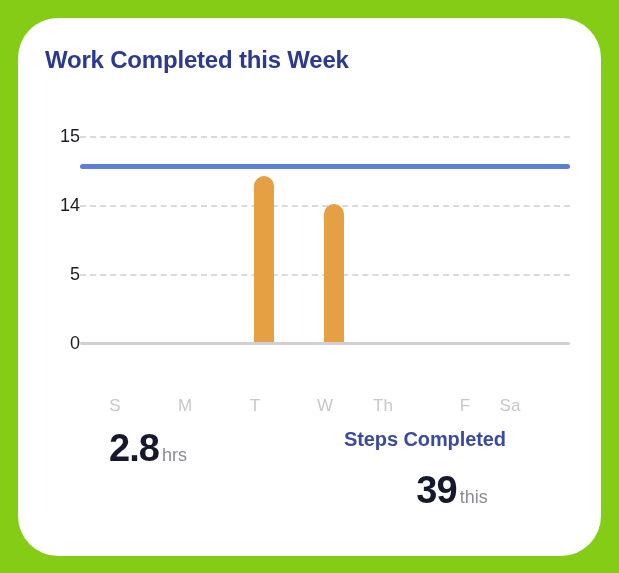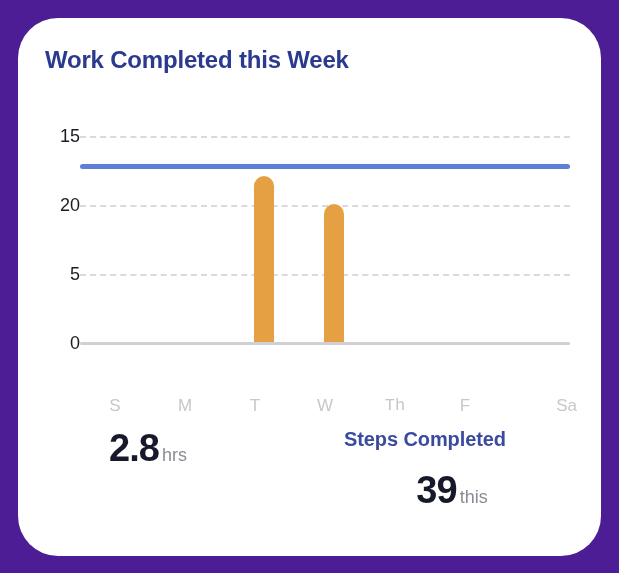--- a/index.html
+++ b/index.html
@@ -11,21 +11,21 @@
     width: 619px;
     height: 573px;
     font-family: "Liberation Sans", sans-serif;
     overflow: hidden;
   }
 
   .screen {
     position: relative;
     width: 619px;
     height: 573px;
-    background: #4c1d95;
+    background: #84cc16;
   }
 
   
   .card {
     position: absolute;
     left: 18px;
     top: 18px;
     width: 583px;
     height: 538px;
     background: #ffffff;
@@ -183,21 +183,21 @@
 <div class="screen">
 
   <div class="card">
 
     <div class="card-title">Work Completed this Week</div>
 
     <div class="chart">
 
       <div class="y-axis">
         <div class="y-label" style="top:38px;">15</div>
-        <div class="y-label" style="top:107px;">20</div>
+        <div class="y-label" style="top:107px;">14</div>
         <div class="y-label" style="top:176px;">5</div>
         <div class="y-label" style="top:245px;">0</div>
       </div>
 
       <div class="plot">
         <div class="gridline" style="top:38px;"></div>
         <div class="gridline" style="top:107px;"></div>
         <div class="gridline" style="top:176px;"></div>
 
         <div class="target-line" style="top:66px;"></div>
@@ -206,23 +206,23 @@
 
         <div class="bar" style="left:174px; top:78px;  height:166px;"></div>
         <div class="bar" style="left:244px; top:106px; height:138px;"></div>
       </div>
 
       <div class="x-axis">
         <div class="x-label" style="left:35px;">S</div>
         <div class="x-label" style="left:105px;">M</div>
         <div class="x-label" style="left:175px;">T</div>
         <div class="x-label" style="left:245px;">W</div>
-        <div class="x-label" style="left:315px;font-family:Liberation Mono, monospace;">Th</div>
+        <div class="x-label" style="left:303px;">Th</div>
         <div class="x-label" style="left:385px;">F</div>
-        <div class="x-label" style="left:467px;text-align:right;">Sa</div>
+        <div class="x-label" style="left:430px;">Sa</div>
       </div>
 
     </div>
 
     <div class="stats">
 
       <div class="stat left">
         <div class="stat-value-row">
           <span class="stat-value">2.8</span><span class="stat-unit">hrs</span>
         </div>

